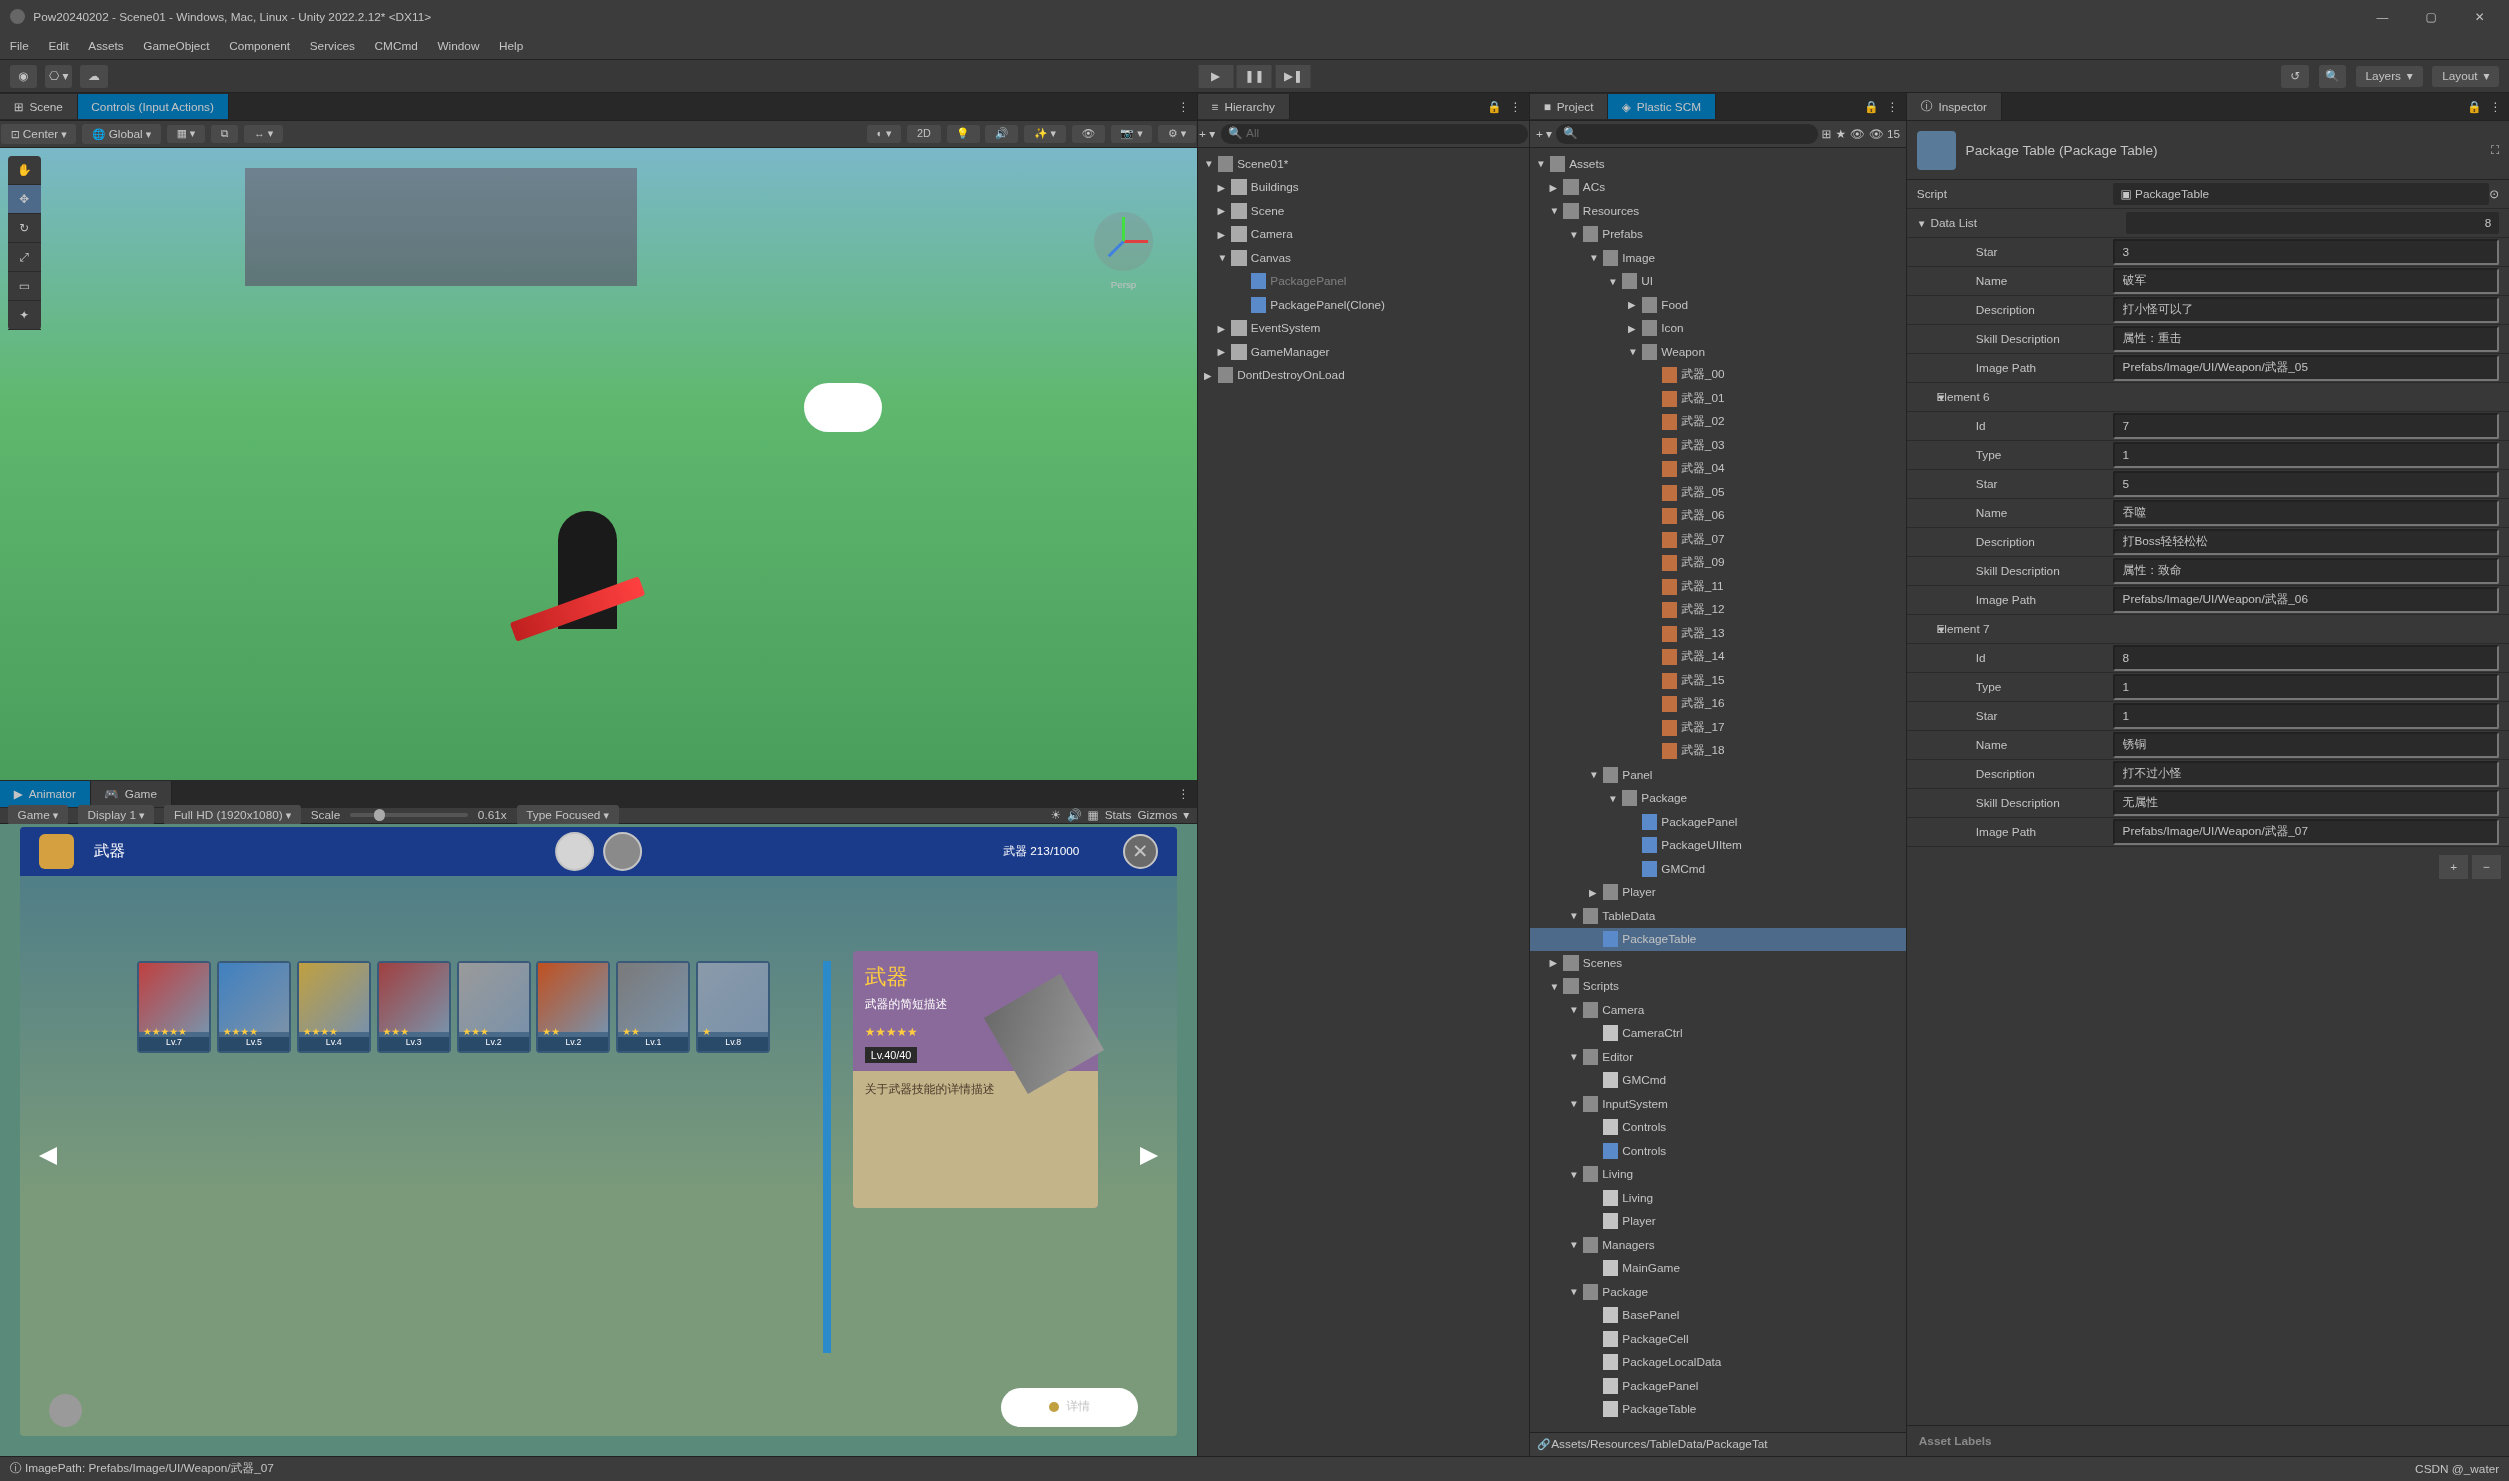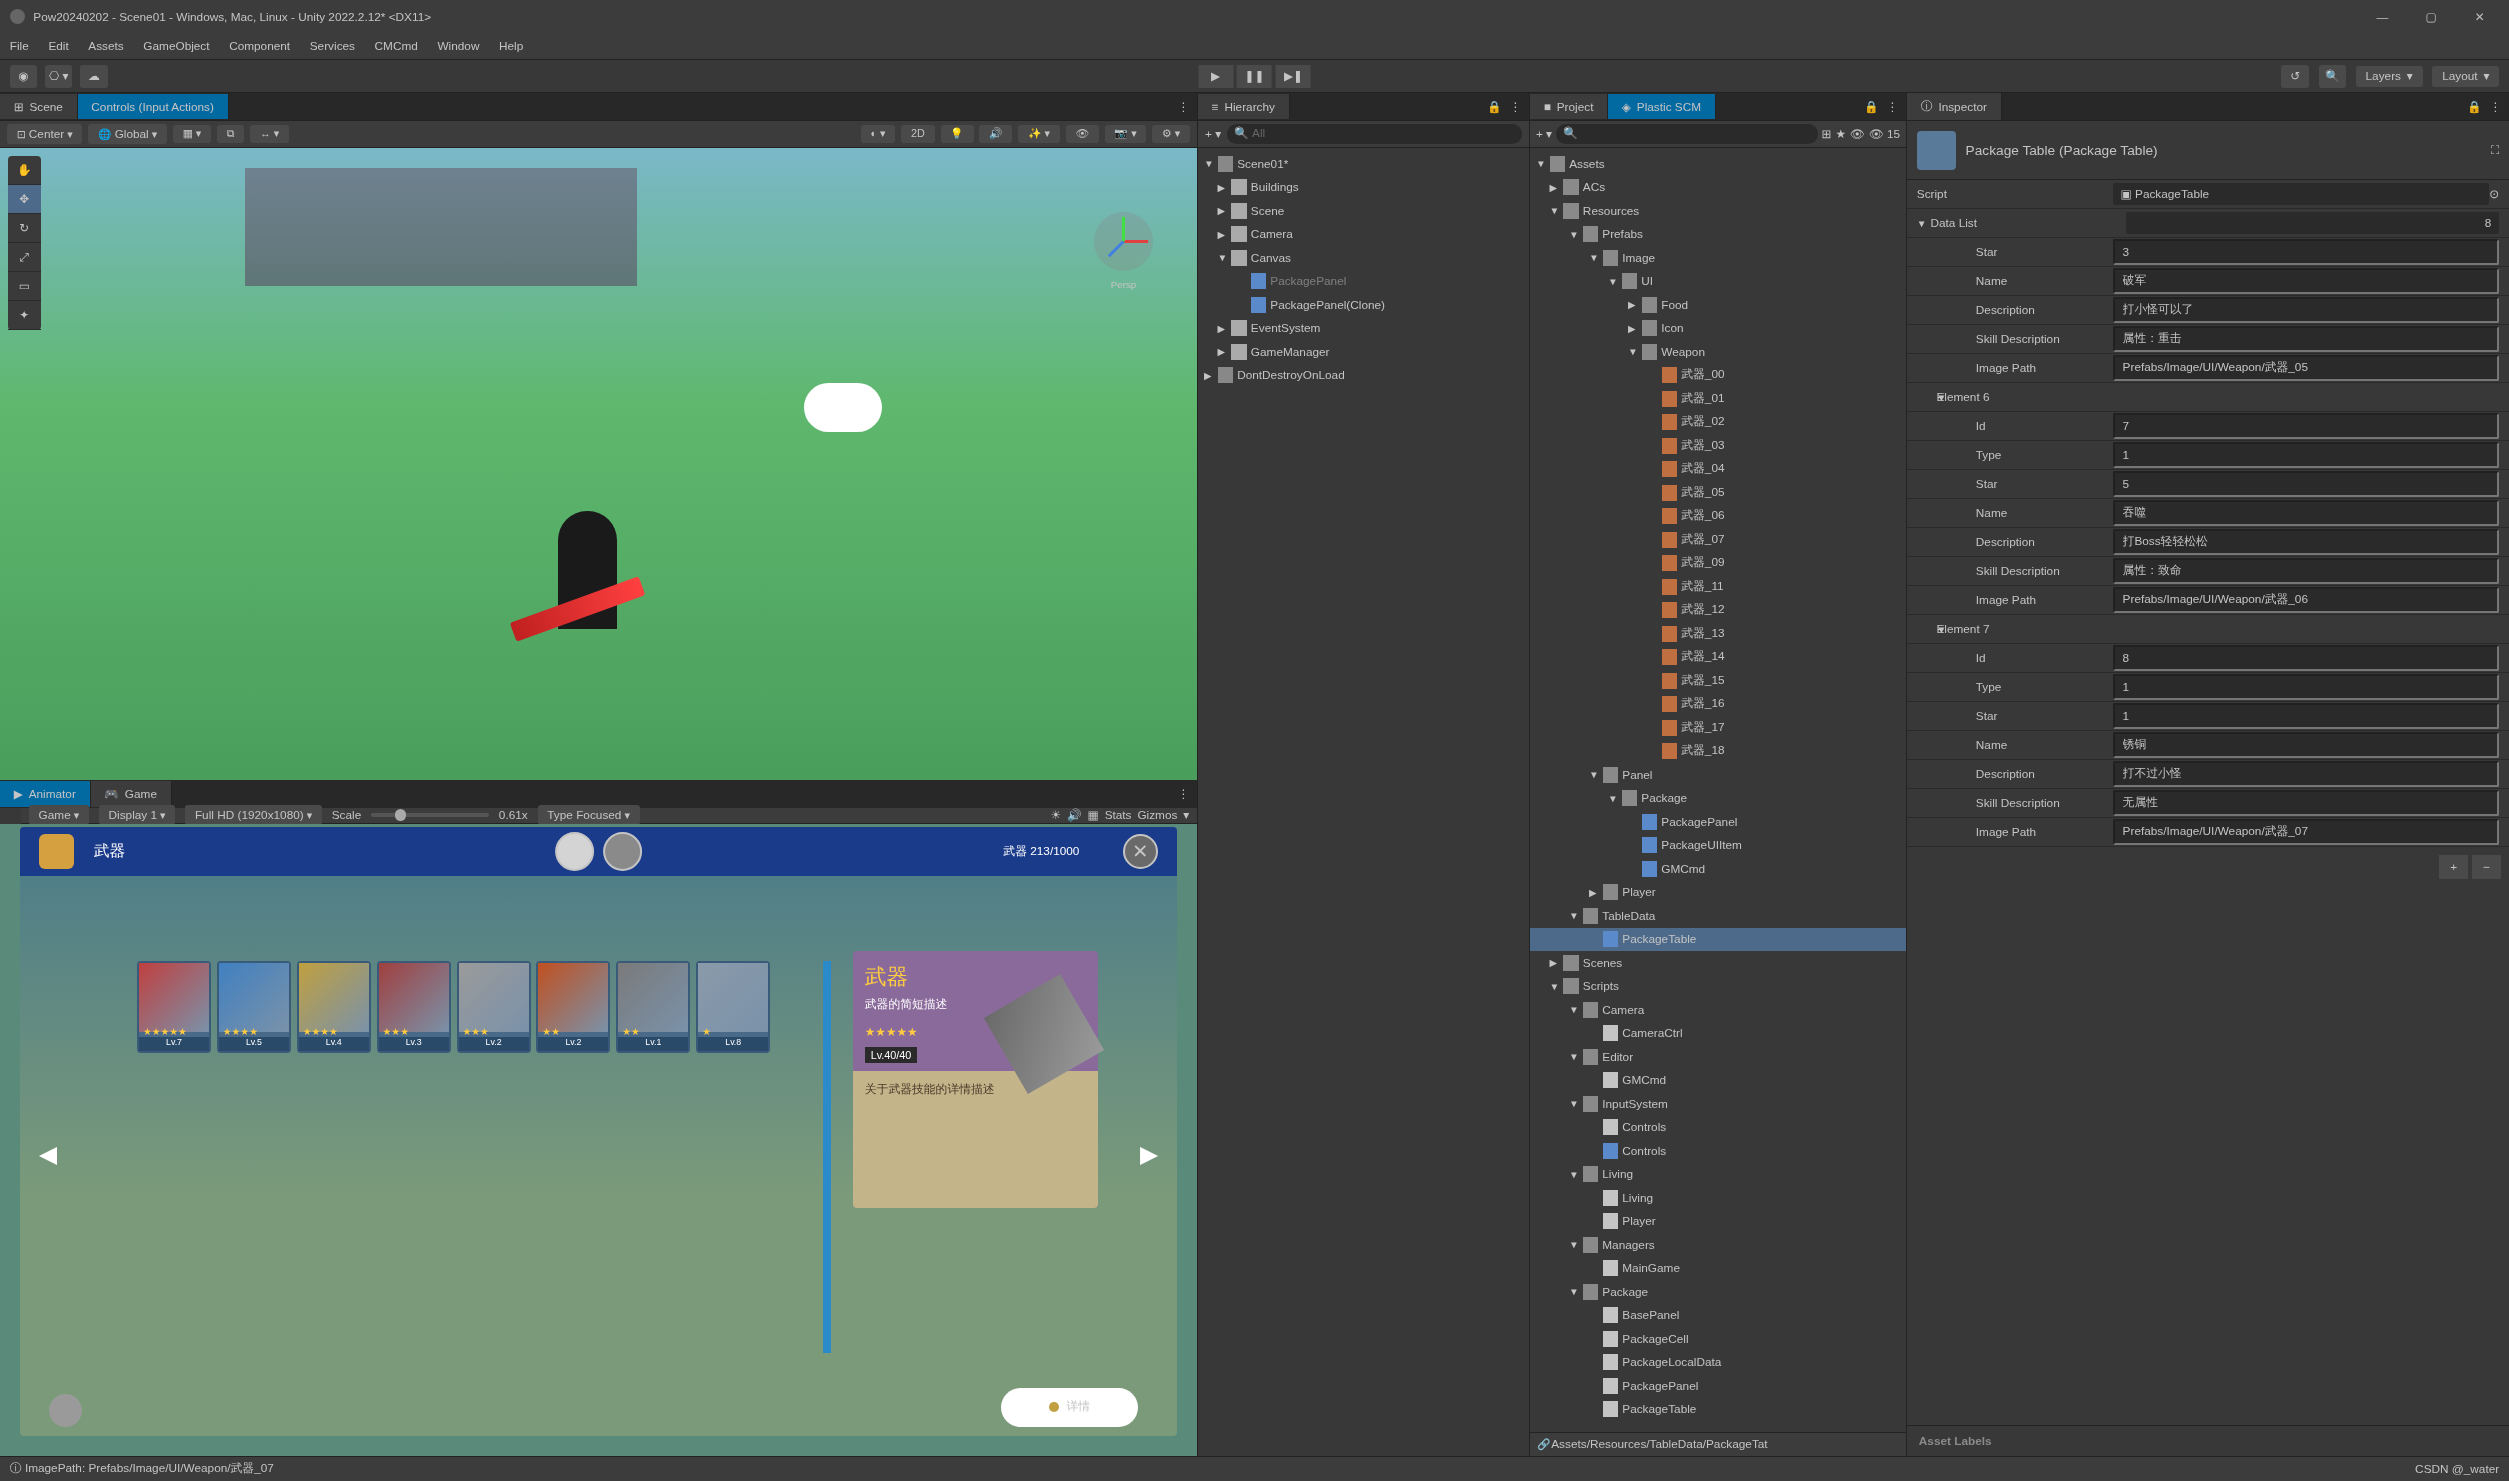--- a/index.html
+++ b/index.html
@@ -21,36 +21,36 @@
 
 .main { flex: 1; display: flex; }
 .left-pane { width: 1198px; display: flex; flex-direction: column; border-right: 1px solid #222; }
 .mid-pane { width: 332px; display: flex; flex-direction: column; border-right: 1px solid #222; }
 .project-pane { width: 377px; display: flex; flex-direction: column; border-right: 1px solid #222; }
 .inspector-pane { flex: 1; display: flex; flex-direction: column; }
 
 .tabbar { height: 27.4px; background: #282828; display: flex; align-items: center; border-bottom: 1px solid #222; }
 .tab { padding: 5.9px 13.7px; background: #0369a1; border-right: 1px solid #222; display: flex; align-items: center; gap: 5.9px; }
 .tab.active { background: #3c3c3c; }
-.panel-toolbar { height: 27.4px; background: #3c3c3c; display: flex; align-items: center; padding: 0 7px; gap: 5.9px; border-bottom: 1px solid #222; }
+.panel-toolbar { height: 27.4px; background: #3c3c3c; display: flex; align-items: center; padding: 0 1px; gap: 5.9px; border-bottom: 1px solid #222; }
 .pt-btn { padding: 2.9px 9.8px; background: #4a4a4a; border-radius: 2.9px; font-size: 10.8px; }
 
 .scene-view { flex: 1; background: linear-gradient(180deg, #7ab8c8 0%, #5fb86e 40%, #4a9e5c 100%); position: relative; overflow: hidden; }
 .scene-tools { position: absolute; left: 7.8px; top: 7.8px; width: 33px; background: #3a3a3a; border-radius: 3.9px; }
 .scene-tool { width: 33px; height: 29px; display: flex; align-items: center; justify-content: center; border-bottom: 1px solid #2a2a2a; }
 .scene-tool.active { background: #4d6a8a; }
 .scene-gizmo { position: absolute; right: 39px; top: 59px; width: 69px; height: 69px; }
 .scene-char { position: absolute; left: 529px; top: 363px; width: 118px; height: 196px; }
 .char-sil { width: 59px; height: 118px; background: #1a1a1a; border-radius: 29px 29px 0 0; position: absolute; left: 29px; top: 0; }
 .char-sword { position: absolute; left: -19.6px; top: 88px; width: 137px; height: 19.6px; background: linear-gradient(90deg, #c02020, #ff4040); transform: rotate(-20deg); border-radius: 2.9px; }
 .scene-cloud { position: absolute; left: 804px; top: 235px; width: 78px; height: 49px; background: white; border-radius: 24.5px; }
 .scene-castle { position: absolute; left: 245px; top: 19.6px; width: 392px; height: 118px; background: linear-gradient(#6a6a7a, #5a5a6a); opacity: 0.7; }
 
 .bottom-tabs { height: 27.4px; background: #282828; display: flex; align-items: center; }
-.game-toolbar { height: 16px; background: #3c3c3c; display: flex; align-items: center; padding: 0 7.8px; gap: 9.8px; border-bottom: 1px solid #222; margin-left: 21px; }
+.game-toolbar { height: 16px; background: #3c3c3c; display: flex; align-items: center; padding: 0 7.8px; gap: 9.8px; border-bottom: 1px solid #222; }
 .game-view { flex: 1; background: #5a8a7a; position: relative; overflow: hidden; }
 .game-frame { position: absolute; left: 19.6px; top: 3.9px; right: 19.6px; bottom: 19.6px; background: linear-gradient(180deg, #4a7a8a 0%, #7a9a7a 60%); border-radius: 3.9px; }
 .game-topbar { position: absolute; left: 19.6px; top: 3.9px; right: 19.6px; height: 49px; background: #1a3a8a; border-radius: 3.9px 3.9px 0 0; display: flex; align-items: center; padding: 0 19.6px; }
 .game-bag-icon { width: 35px; height: 35px; background: #d4a040; border-radius: 5.9px; margin-right: 19.6px; }
 .game-tabs { position: absolute; left: 50%; transform: translateX(-50%); display: flex; gap: 9.8px; }
 .game-tab-icon { width: 39px; height: 39px; border-radius: 50%; background: #8a8a8a; border: 2.9px solid #c4c4c4; }
 .game-close { position: absolute; right: 19.6px; width: 35px; height: 35px; border-radius: 50%; background: #6a6a6a; border: 2.9px solid #c4c4c4; display: flex; align-items: center; justify-content: center; font-size: 19.6px; }
 .weapon-grid { position: absolute; left: 137px; top: 137px; display: flex; gap: 5.9px; }
 .weapon-slot { width: 74px; height: 92px; background: #4a6a8a; border: 2px solid #3a5a7a; border-radius: 3.9px; position: relative; }
 .weapon-img { width: 100%; height: 69px; background: linear-gradient(135deg, #8a4a4a, #c07040); }

